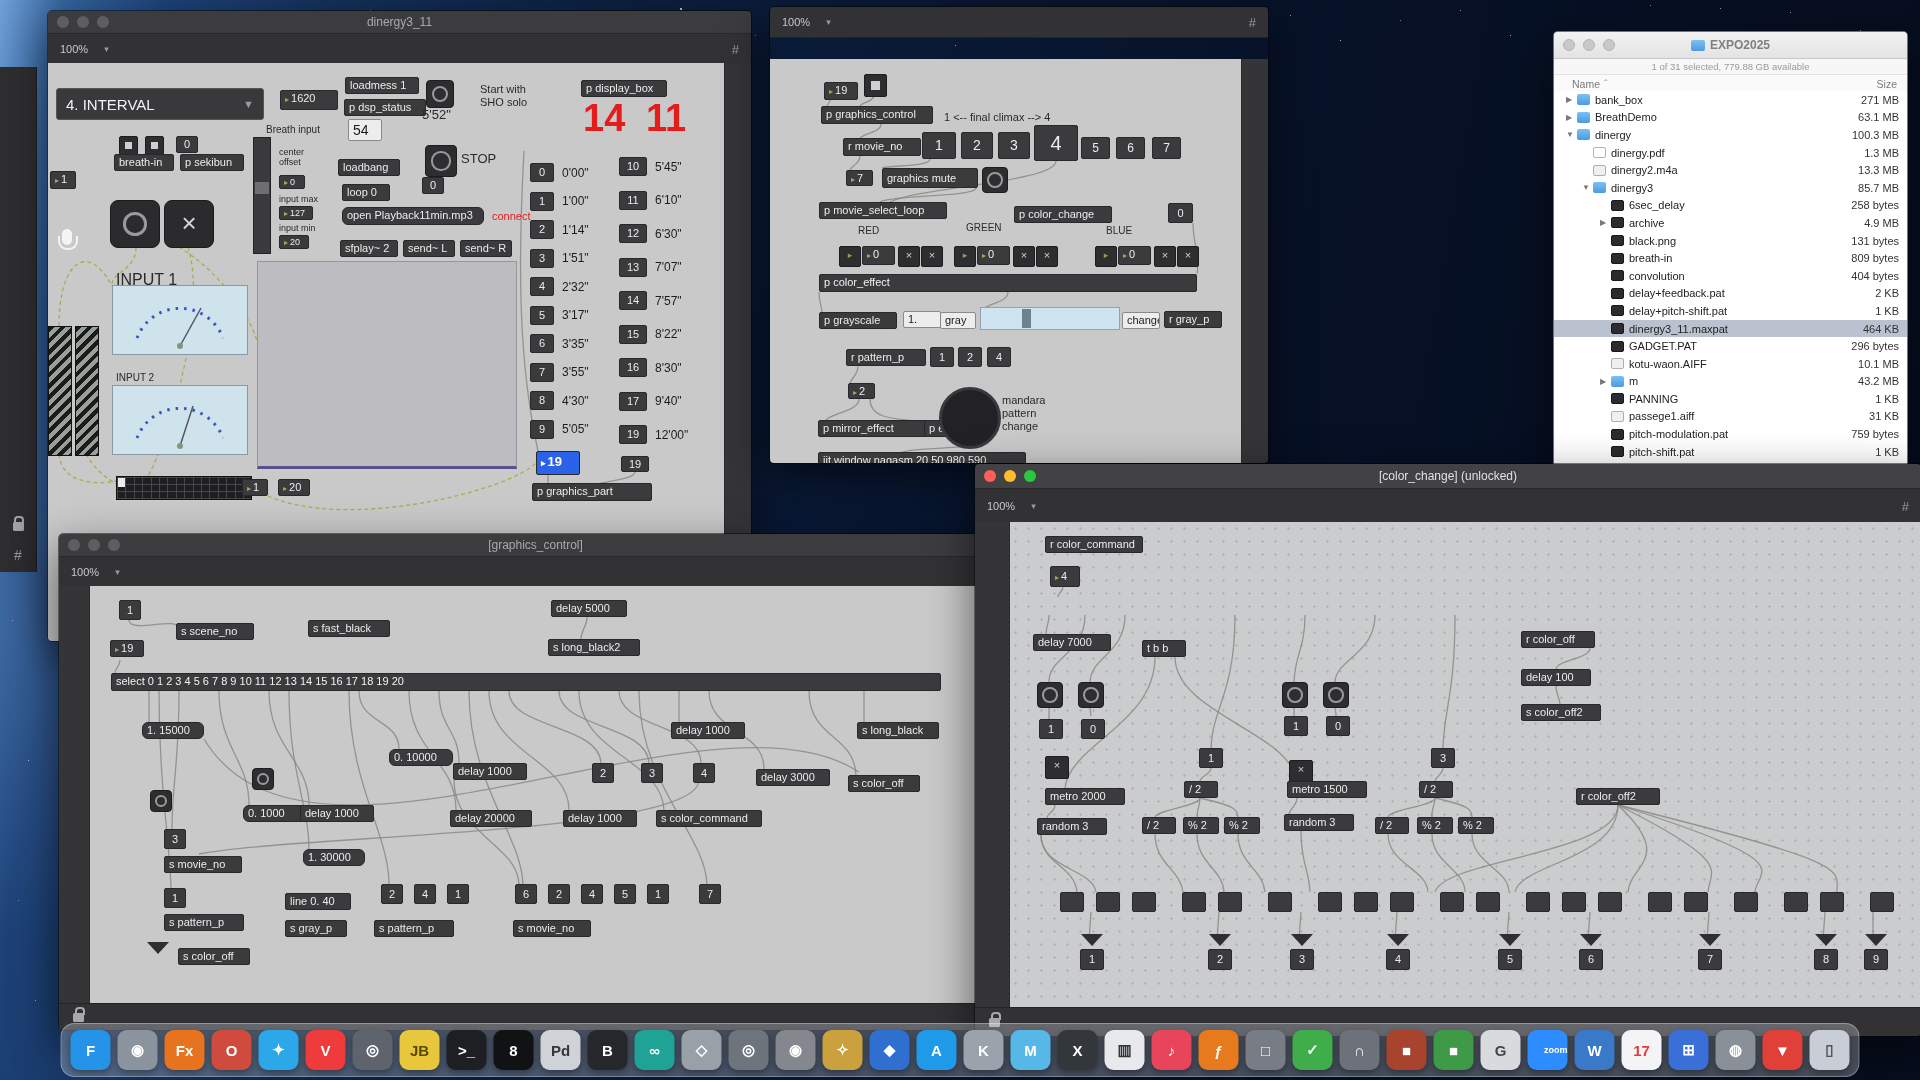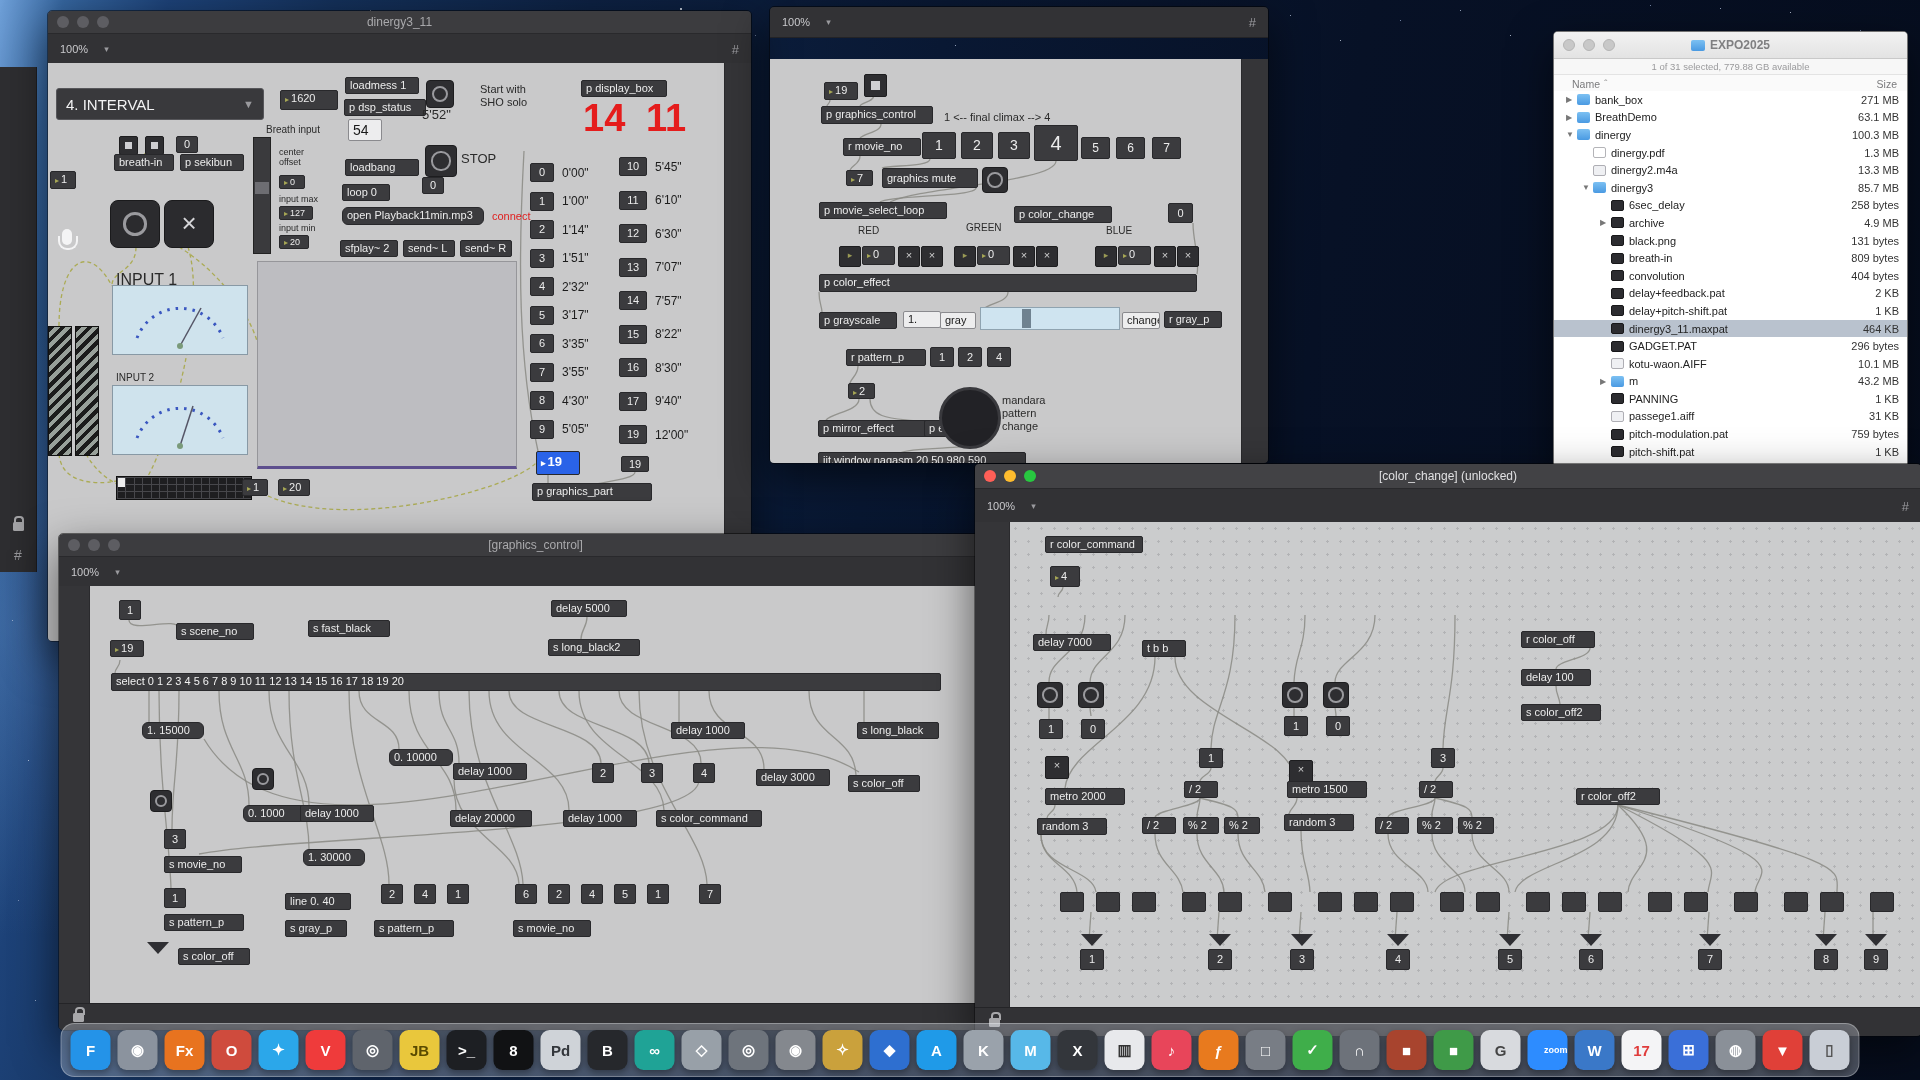--- a/index.html
+++ b/index.html
@@ -190,21 +190,21 @@
     <div class="num" style="left:232px;top:79px;width:58px;height:20px">1620</div>
     <div class="obj" style="left:297px;top:66px;width:74px">loadmess 1</div>
     <div class="obj" style="left:296px;top:88px;width:82px">p dsp_status</div>
     <div class="cmt" style="left:374px;top:97px;font-size:13px">5'52"</div>
     <div class="cbtn" style="left:378px;top:69px;width:26px;height:26px"></div>
     <div class="cmt" style="left:432px;top:72px;width:72px">Start with SHO solo</div>
     <div class="numlight" style="left:300px;top:108px;width:34px;height:22px;font-size:14px;line-height:18px">54</div>
     <div class="obj" style="left:533px;top:69px;width:86px">p display_box</div>
     <div class="bignum" style="left:535px;top:88px">14</div>
     <div class="bignum" style="left:598px;top:88px">11</div>
-    <div class="obj" style="left:297px;top:148px;width:74px">loadbang</div>
+    <div class="obj" style="left:290px;top:148px;width:62px">loadbang</div>
     <div class="cbtn" style="left:377px;top:134px;width:30px;height:30px"></div>
     <div class="cmt" style="left:413px;top:141px;font-size:13px">STOP</div>
     <div class="obj" style="left:294px;top:173px;width:48px">loop 0</div>
     <div class="numsm" style="left:374px;top:166px;width:22px">0</div>
     <div class="msg" style="left:294px;top:196px;width:142px;height:18px">open Playback11min.mp3</div>
     <div class="cmt" style="left:444px;top:199px;color:#e02020">connect</div>
     <div class="obj" style="left:292px;top:229px;width:58px">sfplay~ 2</div>
     <div class="obj" style="left:355px;top:229px;width:52px">send~ L</div>
     <div class="obj" style="left:412px;top:229px;width:52px">send~ R</div>
     <div class="cmt" style="left:218px;top:112px;font-size:10px">Breath input</div>

